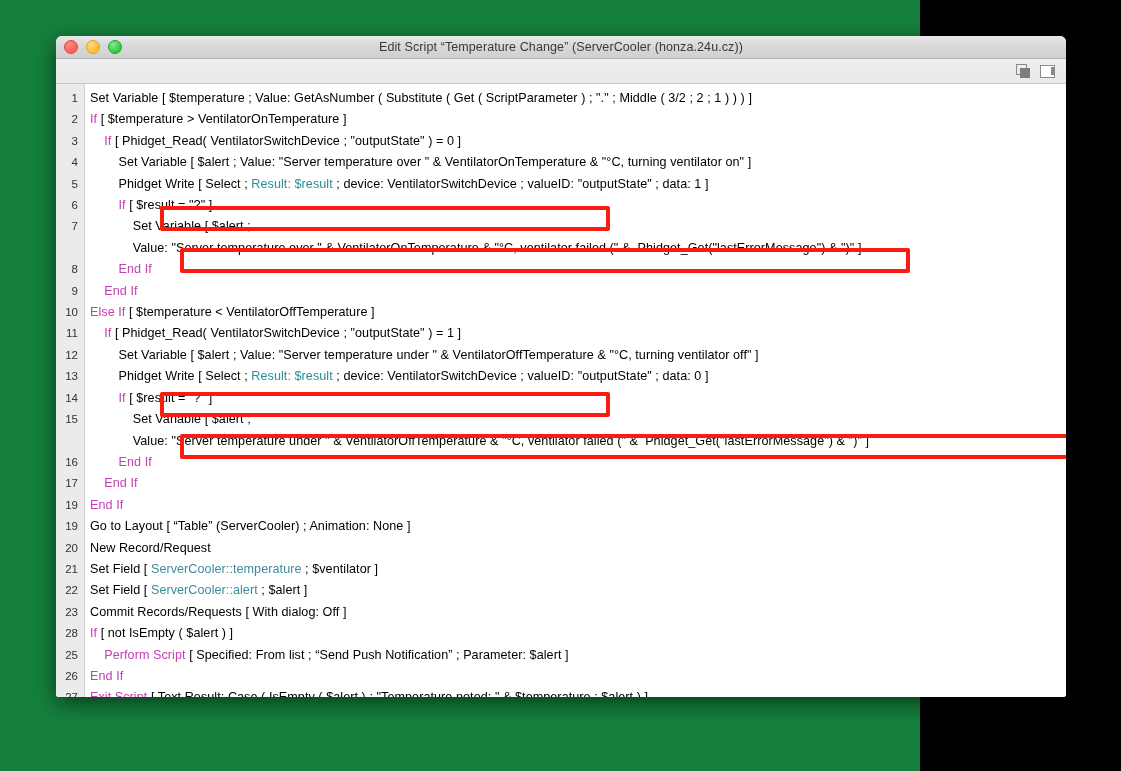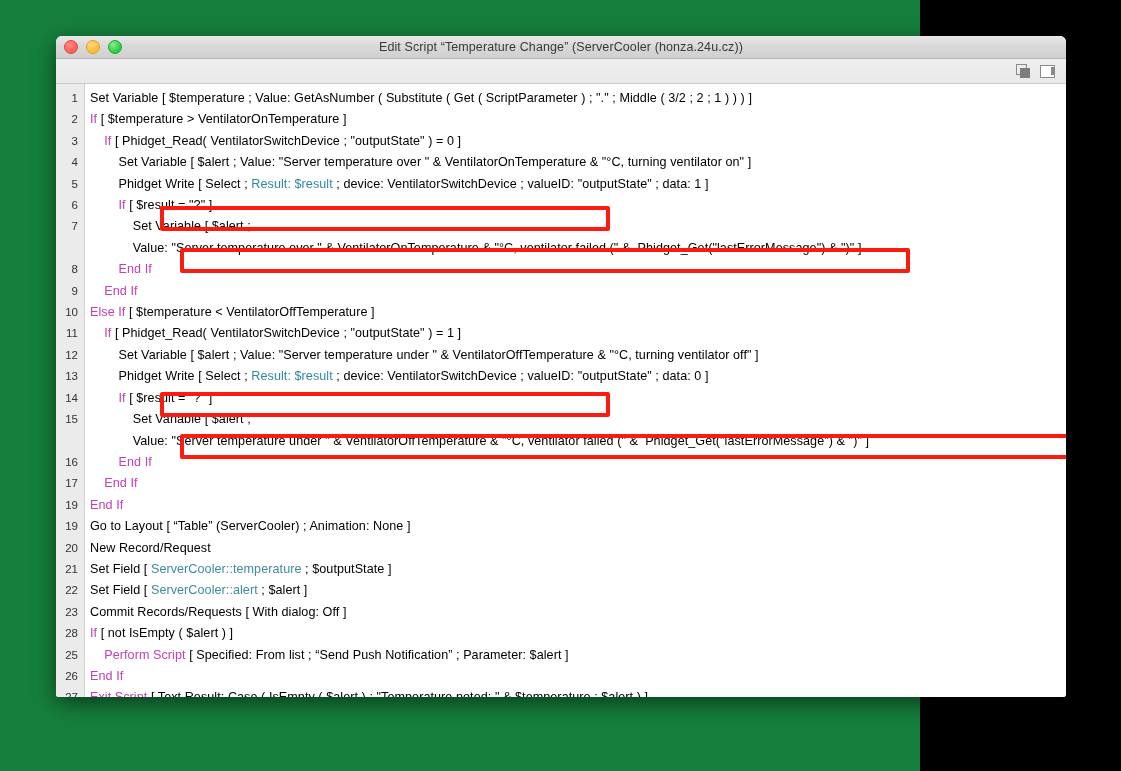--- a/index.html
+++ b/index.html
@@ -292,21 +292,21 @@
           <div class="line">
             <div class="lineno">19</div>
             <div class="code"><span>Go to Layout [ “Table” (ServerCooler) ; Animation: None ]</span></div>
           </div>
           <div class="line">
             <div class="lineno">20</div>
             <div class="code"><span>New Record/Request</span></div>
           </div>
           <div class="line">
             <div class="lineno">21</div>
-            <div class="code"><span>Set Field [ </span><span class="fld">ServerCooler::temperature</span><span> ; $outputState ]</span></div>
+            <div class="code"><span>Set Field [ </span><span class="fld">ServerCooler::temperature</span><span> ; $ventilator ]</span></div>
           </div>
           <div class="line">
             <div class="lineno">22</div>
             <div class="code"><span>Set Field [ </span><span class="fld">ServerCooler::alert</span><span> ; $alert ]</span></div>
           </div>
           <div class="line">
             <div class="lineno">23</div>
             <div class="code"><span>Commit Records/Requests [ With dialog: Off ]</span></div>
           </div>
           <div class="line">

